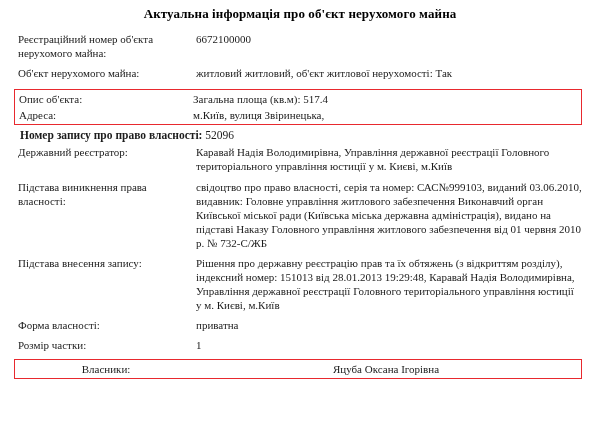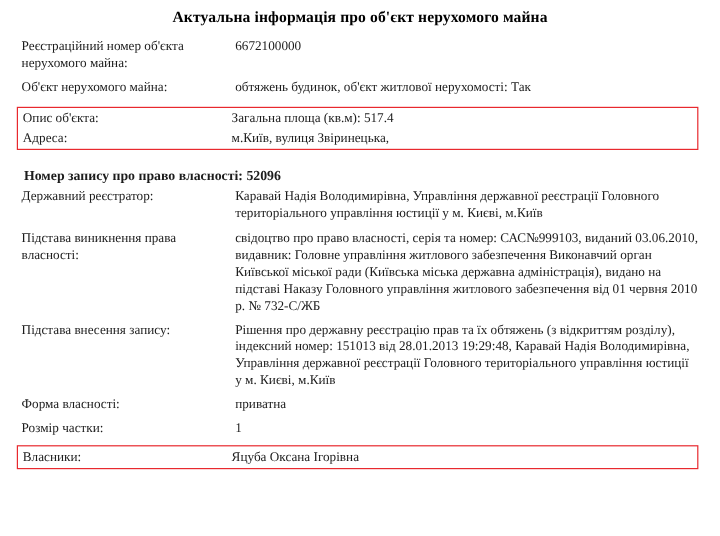--- a/index.html
+++ b/index.html
@@ -52,62 +52,63 @@
   td.value {
     color: #1c1c1c;
     word-wrap: break-word;
   }
   .record-line {
     font-weight: bold;
     font-size: 11.5px;
     margin: 4px 0 2px 2px;
   }
   .record-line .num {
-    font-weight: bold;
+    font-weight: normal;
   }
   
   .boxed {
     position: relative;
     border: 1.6px solid #e8292e;
     padding: 1px 2px 1px 4px;
-    margin: 3px 0 16px -4px;
+    margin: 3px 0 4px -4px;
     box-sizing: border-box;
   }
   .boxed table.rows td {
     padding-top: 1px;
     padding-bottom: 1px;
   }
   .boxed td.label {
     width: 174px;
   }
   .spacer-xs { height: 2px; }
   .owners-row td {
     padding-top: 2px;
     padding-bottom: 2px;
+    text-align: center;
   }
   .owner-name {
     font-weight: normal;
   }
 </style>
 </head>
 <body>
 
 <div class="page">
 
   <div class="section-title">Актуальна інформація про об'єкт нерухомого майна</div>
 
   <table class="rows">
     <tbody>
         <tr>
       <td class="label">Реєстраційний номер об'єкта нерухомого майна:</td>
       <td class="value">6672100000</td>
     </tr>
     <tr>
       <td class="label">Об'єкт нерухомого майна:</td>
-      <td class="value">обтяжень будинок, об'єкт житлової нерухомості: Так</td>
+      <td class="value">житловий житловий, об'єкт житлової нерухомості: Так</td>
     </tr>
   </tbody>
     </table>
 
   <div class="spacer-xs"></div>
 
   <div class="boxed">
     <table class="rows">
       <tbody>
           <tr>

